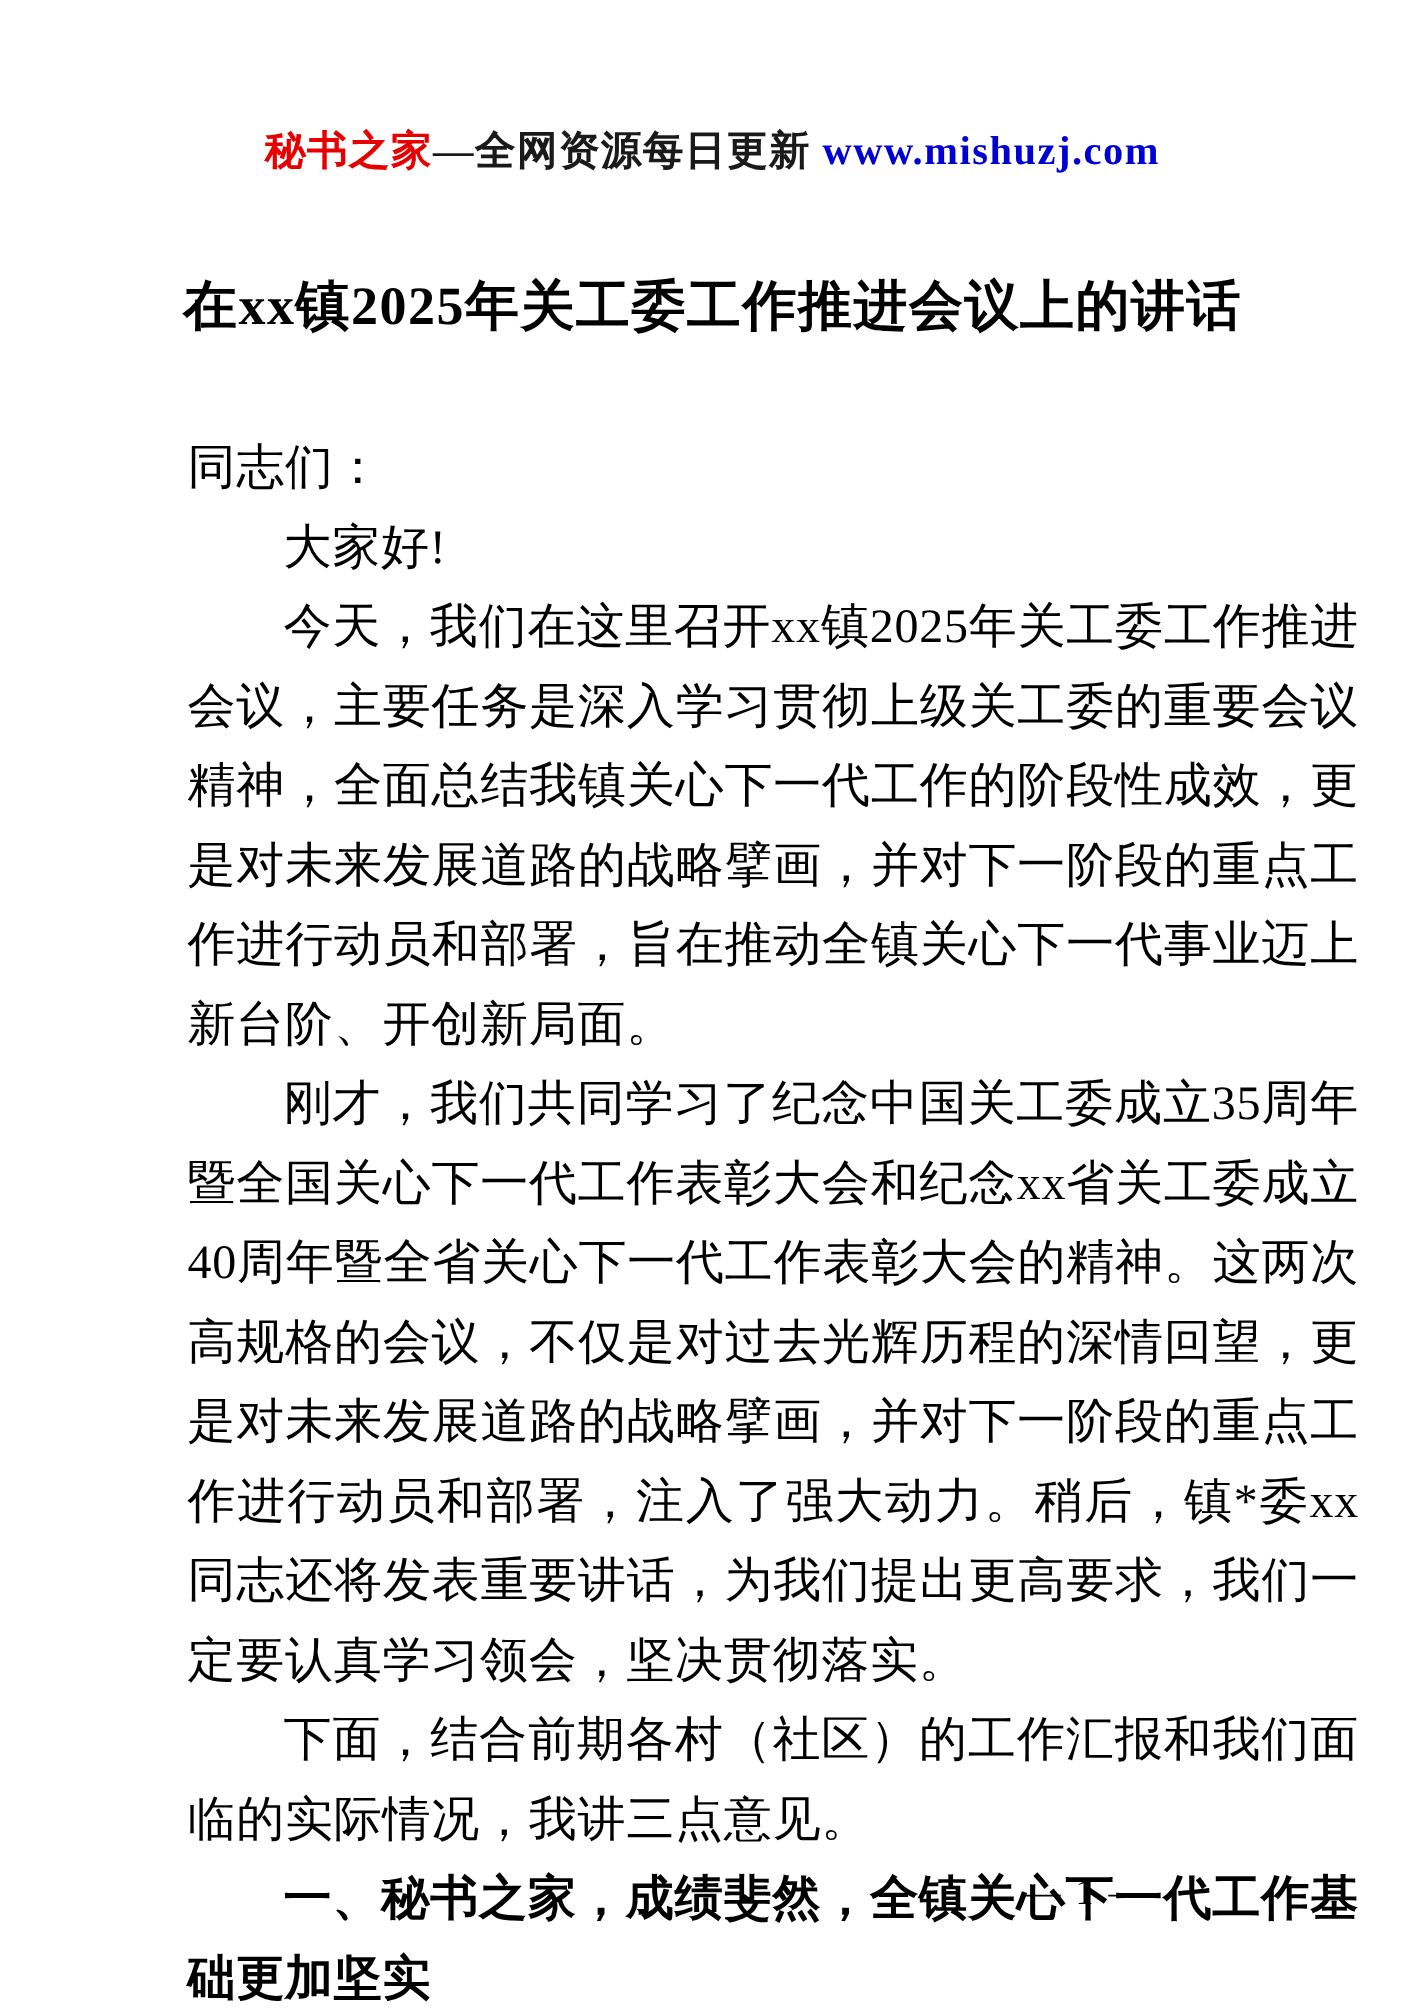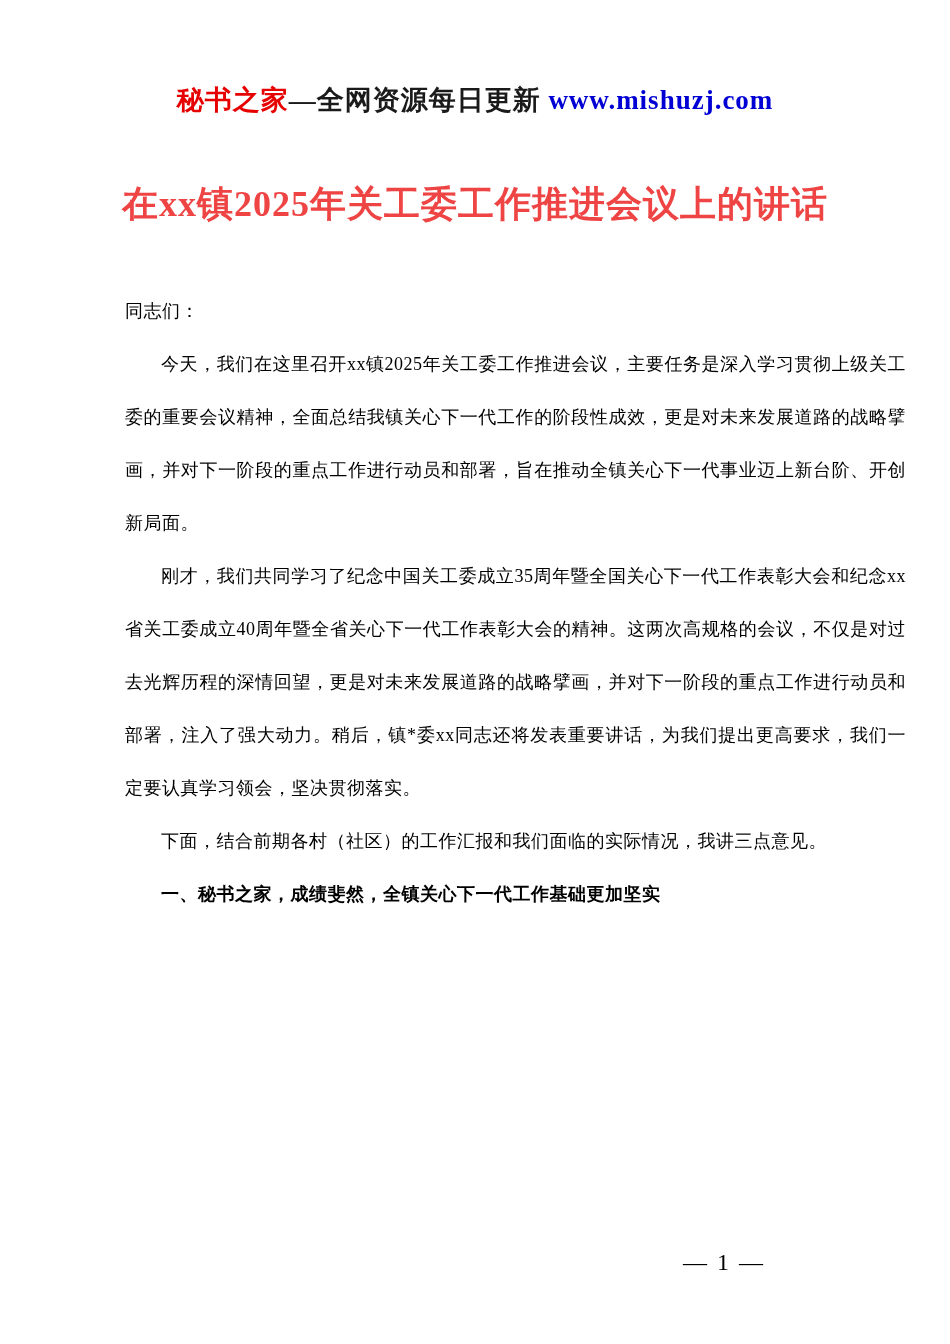--- a/index.html
+++ b/index.html
@@ -26,26 +26,26 @@
   .site-header .brand { color: #e60000; }
   .site-header .tagline { color: #1a1a1a; }
   .site-header .url { color: #0000d4; cursor: pointer; }
   .doc-title {
     margin-top: 62px;
     padding: 0 60px;
     text-align: center;
     font-size: 36px;
     font-weight: bold;
     letter-spacing: 1px;
-    color: #ef4444;
+    color: #000000;
   }
   .body-text {
     margin-top: 56px;
     padding: 0 44px 0 125px;
-    font-size: 18px;
+    font-size: 32px;
     line-height: 53px;
     text-align: justify;
     letter-spacing: 0.5px;
   }
   .body-text p { text-indent: 2em; margin: 0; }
   .body-text p.no-indent { text-indent: 0; }
   .body-text p.heading { font-weight: bold; }
   .page-number {
     position: absolute;
     right: 185px;
@@ -62,20 +62,21 @@
 <div class="page">
 
   <div class="site-header">
     <span class="brand">秘书之家</span><span class="tagline">—全网资源每日更新 </span><span class="url">www.mishuzj.com</span>
   </div>
 
   <h1 class="doc-title">在xx镇2025年关工委工作推进会议上的讲话</h1>
 
   <div class="body-text">
     <p class="no-indent">同志们：</p>
+    <p>大家好!</p>
     <p>今天，我们在这里召开xx镇2025年关工委工作推进会议，主要任务是深入学习贯彻上级关工委的重要会议精神，全面总结我镇关心下一代工作的阶段性成效，更是对未来发展道路的战略擘画，并对下一阶段的重点工作进行动员和部署，旨在推动全镇关心下一代事业迈上新台阶、开创新局面。</p>
     <p>刚才，我们共同学习了纪念中国关工委成立35周年暨全国关心下一代工作表彰大会和纪念xx省关工委成立40周年暨全省关心下一代工作表彰大会的精神。这两次高规格的会议，不仅是对过去光辉历程的深情回望，更是对未来发展道路的战略擘画，并对下一阶段的重点工作进行动员和部署，注入了强大动力。稍后，镇*委xx同志还将发表重要讲话，为我们提出更高要求，我们一定要认真学习领会，坚决贯彻落实。</p>
     <p>下面，结合前期各村（社区）的工作汇报和我们面临的实际情况，我讲三点意见。</p>
     <p class="heading">一、秘书之家，成绩斐然，全镇关心下一代工作基础更加坚实</p>
   </div>
 
   <div class="page-number">— 1 —</div>
 
 </div>
 

